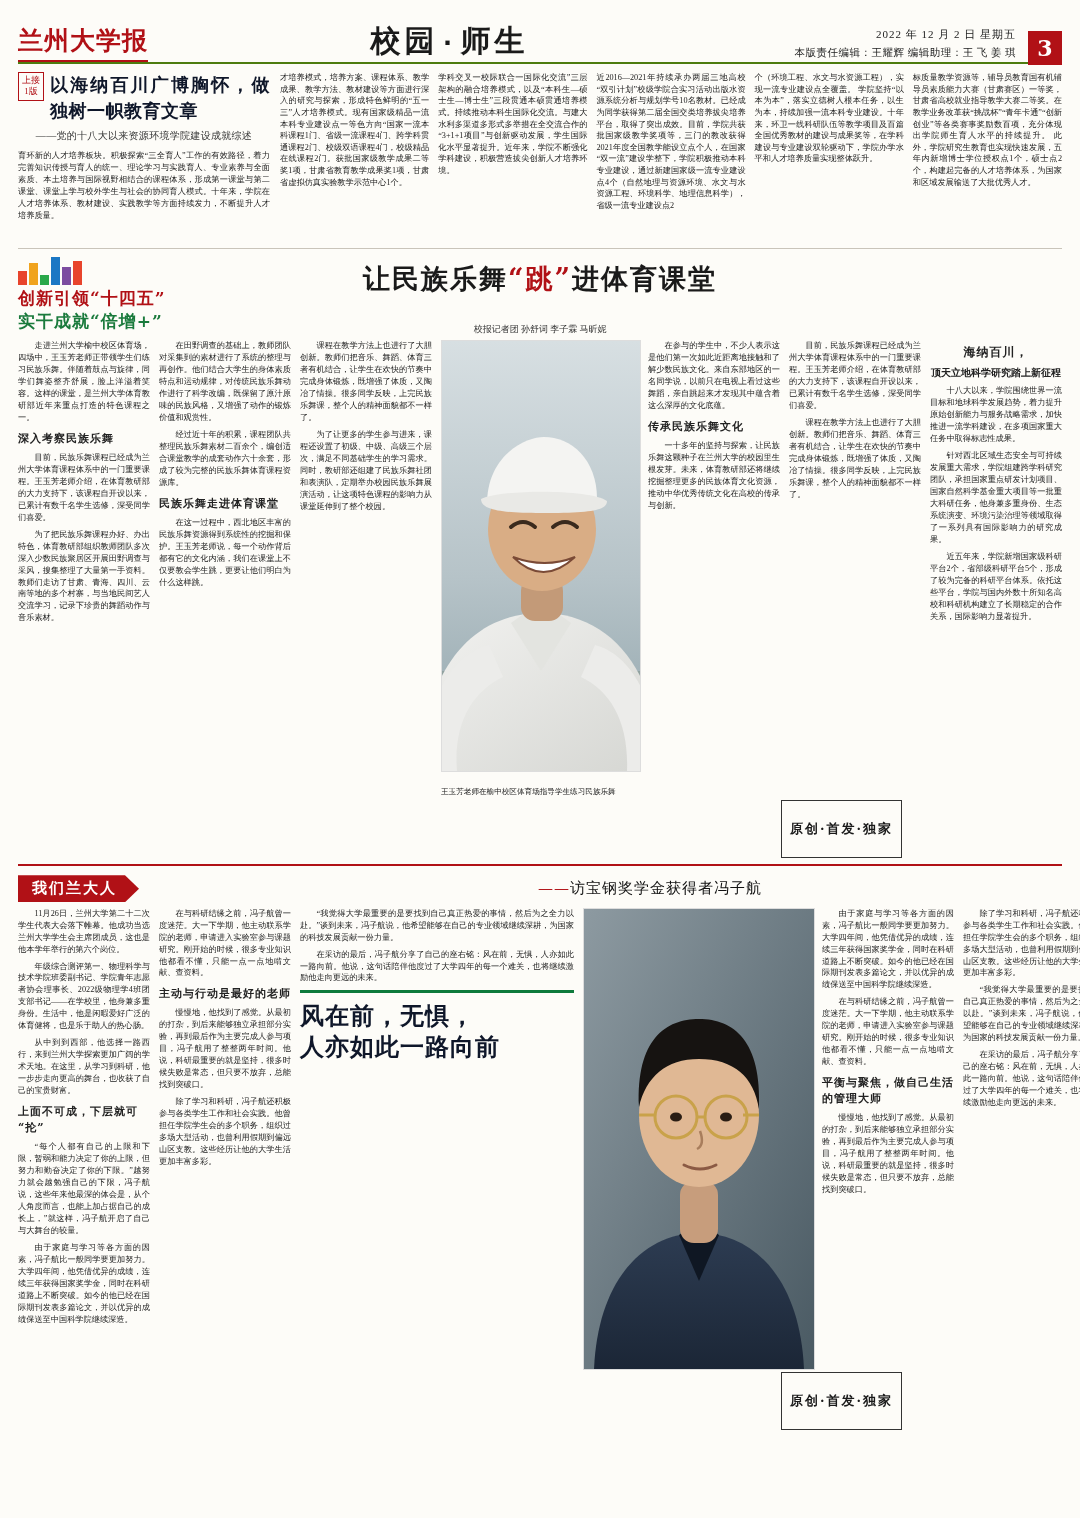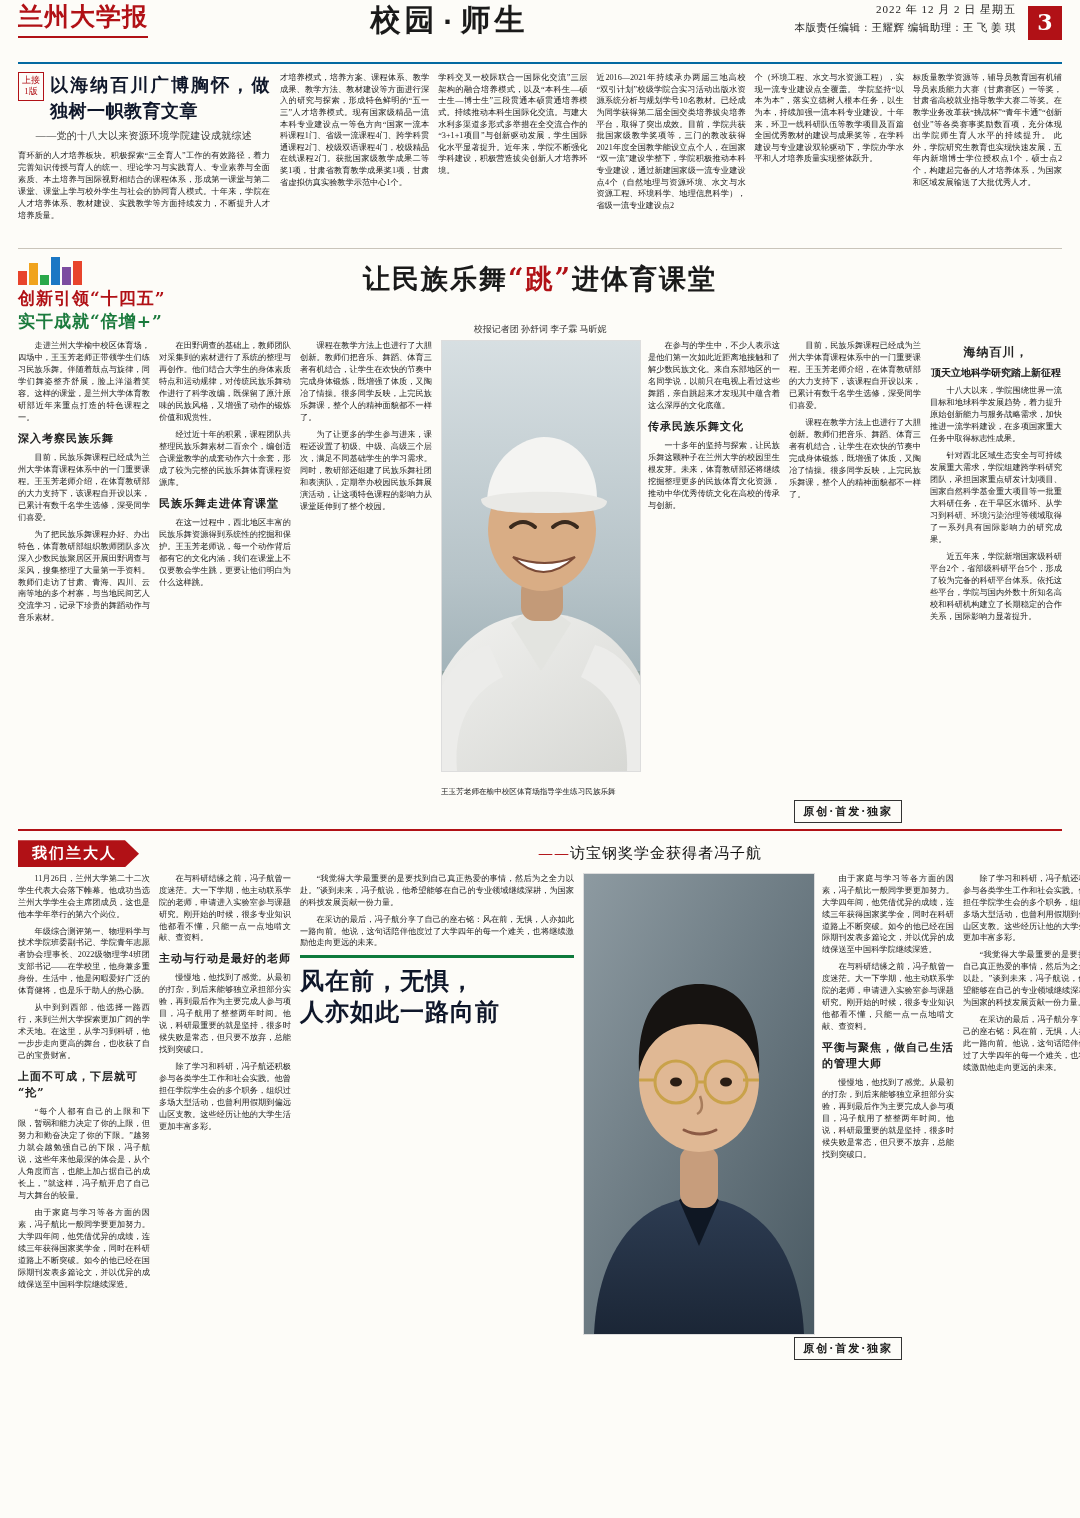--- a/index.html
+++ b/index.html
@@ -8,22 +8,22 @@
     background:#fdfcf8;
     font-family:"Liberation Serif", serif;
     color:#1a1a1a;
     position:relative;
     overflow:hidden;
   }
   .page{position:relative;width:1080px;height:1518px;box-sizing:border-box;padding:0 18px;}
 
   
   .masthead{
-    position:relative;height:62px;border-bottom:2px solid #0369a1;
-    display:flex;align-items:flex-start;
+    position:relative;height:62px;border-bottom:2px solid #4d7c0f;
+    display:flex;align-items:flex-end;
   }
   .masthead-left{width:195px;flex:0 0 195px;}
   .paper-name{
     font-family:"DejaVu Serif", serif;
     font-size:25px;font-weight:bold;color:#b11116;letter-spacing:1px;
     border-bottom:2px solid #b11116;display:inline-block;padding-bottom:3px;
   }
   .masthead-center{flex:1;text-align:center;}
   .masthead-center .sec-title{
     font-size:30px;font-weight:bold;letter-spacing:4px;
@@ -75,21 +75,21 @@
   .fc{font-size:8.2px;line-height:1.46;text-align:justify;color:#222;}
   .fc p{margin:0 0 5px 0;text-indent:2em;}
   .subhead{font-size:11px;font-weight:bold;text-align:left;margin:7px 0 5px 0;font-family:"DejaVu Serif",serif;letter-spacing:1px;}
 
   .photo-wrap{position:relative;}
   .photo{
     width:100%;height:430px;border:1px solid #ddd;overflow:hidden;position:relative;
     background:linear-gradient(165deg,#cfd8dc 0%,#b9c4c9 40%,#9fb0b6 100%);
   }
   .orig-badge{
-    display:inline-block;border:1px solid #333;padding:3px 8px;font-size:11px;font-weight:bold;letter-spacing:2px;
+    display:inline-block;border:1px solid #333;padding:19px 8px;font-size:13px;font-weight:bold;letter-spacing:2px;
     font-family:"DejaVu Serif",serif;
   }
 
   
   .f2-header{display:flex;align-items:center;margin-top:6px;height:34px;}
   .col-badge{
     position:relative;background:#b11116;color:#fff;font-size:15px;font-weight:bold;
     padding:4px 22px 4px 14px;letter-spacing:2px;font-family:"DejaVu Serif",serif;
     clip-path:polygon(0 0,calc(100% - 14px) 0,100% 50%,calc(100% - 14px) 100%,0 100%);
   }
@@ -247,21 +247,21 @@
 
       <div class="fc" style="width:132px;flex:0 0 132px;">
         <p>目前，民族乐舞课程已经成为兰州大学体育课程体系中的一门重要课程。王玉芳老师介绍，在体育教研部的大力支持下，该课程自开设以来，已累计有数千名学生选修，深受同学们喜爱。</p>
         <p>课程在教学方法上也进行了大胆创新。教师们把音乐、舞蹈、体育三者有机结合，让学生在欢快的节奏中完成身体锻炼，既增强了体质，又陶冶了情操。很多同学反映，上完民族乐舞课，整个人的精神面貌都不一样了。</p>
       </div>
 
       <div class="fc" style="width:132px;flex:0 0 132px;">
         <div class="right-col-head">海纳百川，</div>
         <div class="right-col-sub">顶天立地科学研究踏上新征程</div>
         <p>十八大以来，学院围绕世界一流目标和地球科学发展趋势，着力提升原始创新能力与服务战略需求，加快推进一流学科建设，在多项国家重大任务中取得标志性成果。</p>
-        <p>针对西北区域生态安全与可持续发展重大需求，学院组建跨学科研究团队，承担国家重点研发计划项目、国家自然科学基金重大项目等一批重大科研任务，在干旱区水循环、从学习到科研、环境污染治理等领域取得了一系列具有国际影响力的研究成果。</p>
+        <p>针对西北区域生态安全与可持续发展重大需求，学院组建跨学科研究团队，承担国家重点研发计划项目、国家自然科学基金重大项目等一批重大科研任务，他身兼多重身份、生态系统演变、环境污染治理等领域取得了一系列具有国际影响力的研究成果。</p>
         <p>近五年来，学院新增国家级科研平台2个，省部级科研平台5个，形成了较为完备的科研平台体系。依托这些平台，学院与国内外数十所知名高校和科研机构建立了长期稳定的合作关系，国际影响力显著提升。</p>
       </div>
     </div>
 
     <div style="display:flex;justify-content:flex-end;padding-right:160px;margin-top:2px;">
       <span class="orig-badge">原创·首发·独家</span>
     </div>
   </div>
 
   <hr class="sep-red">

